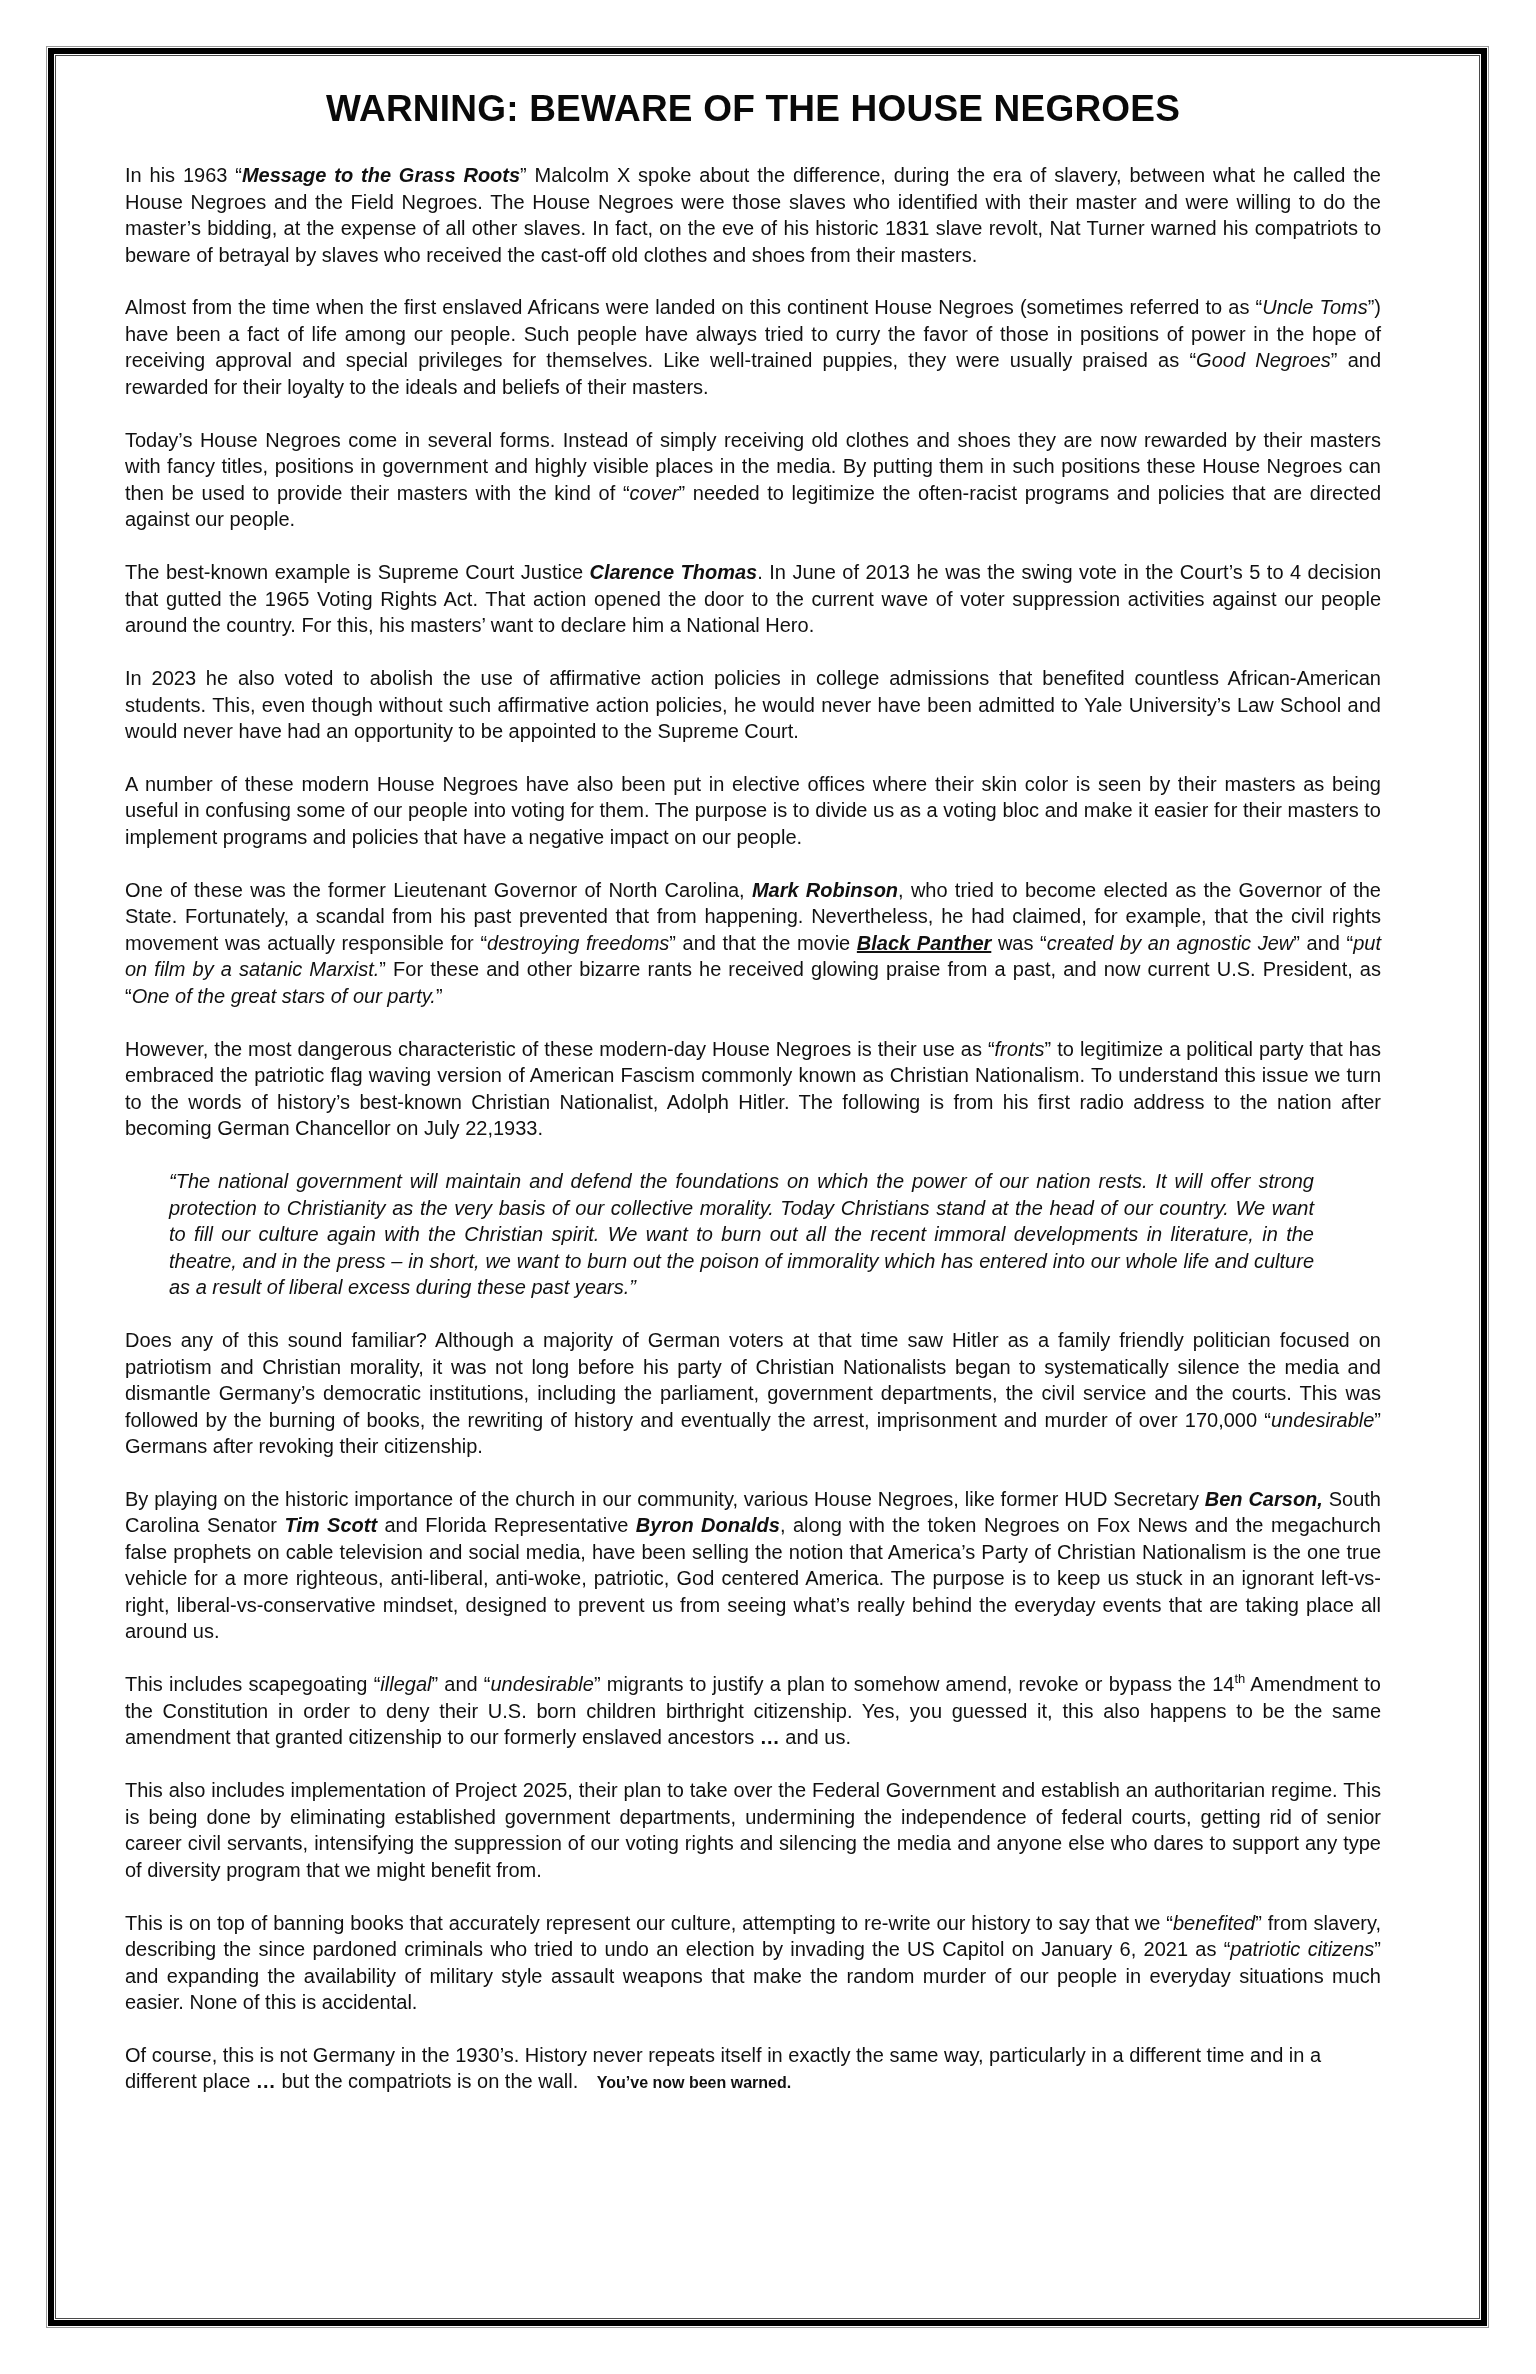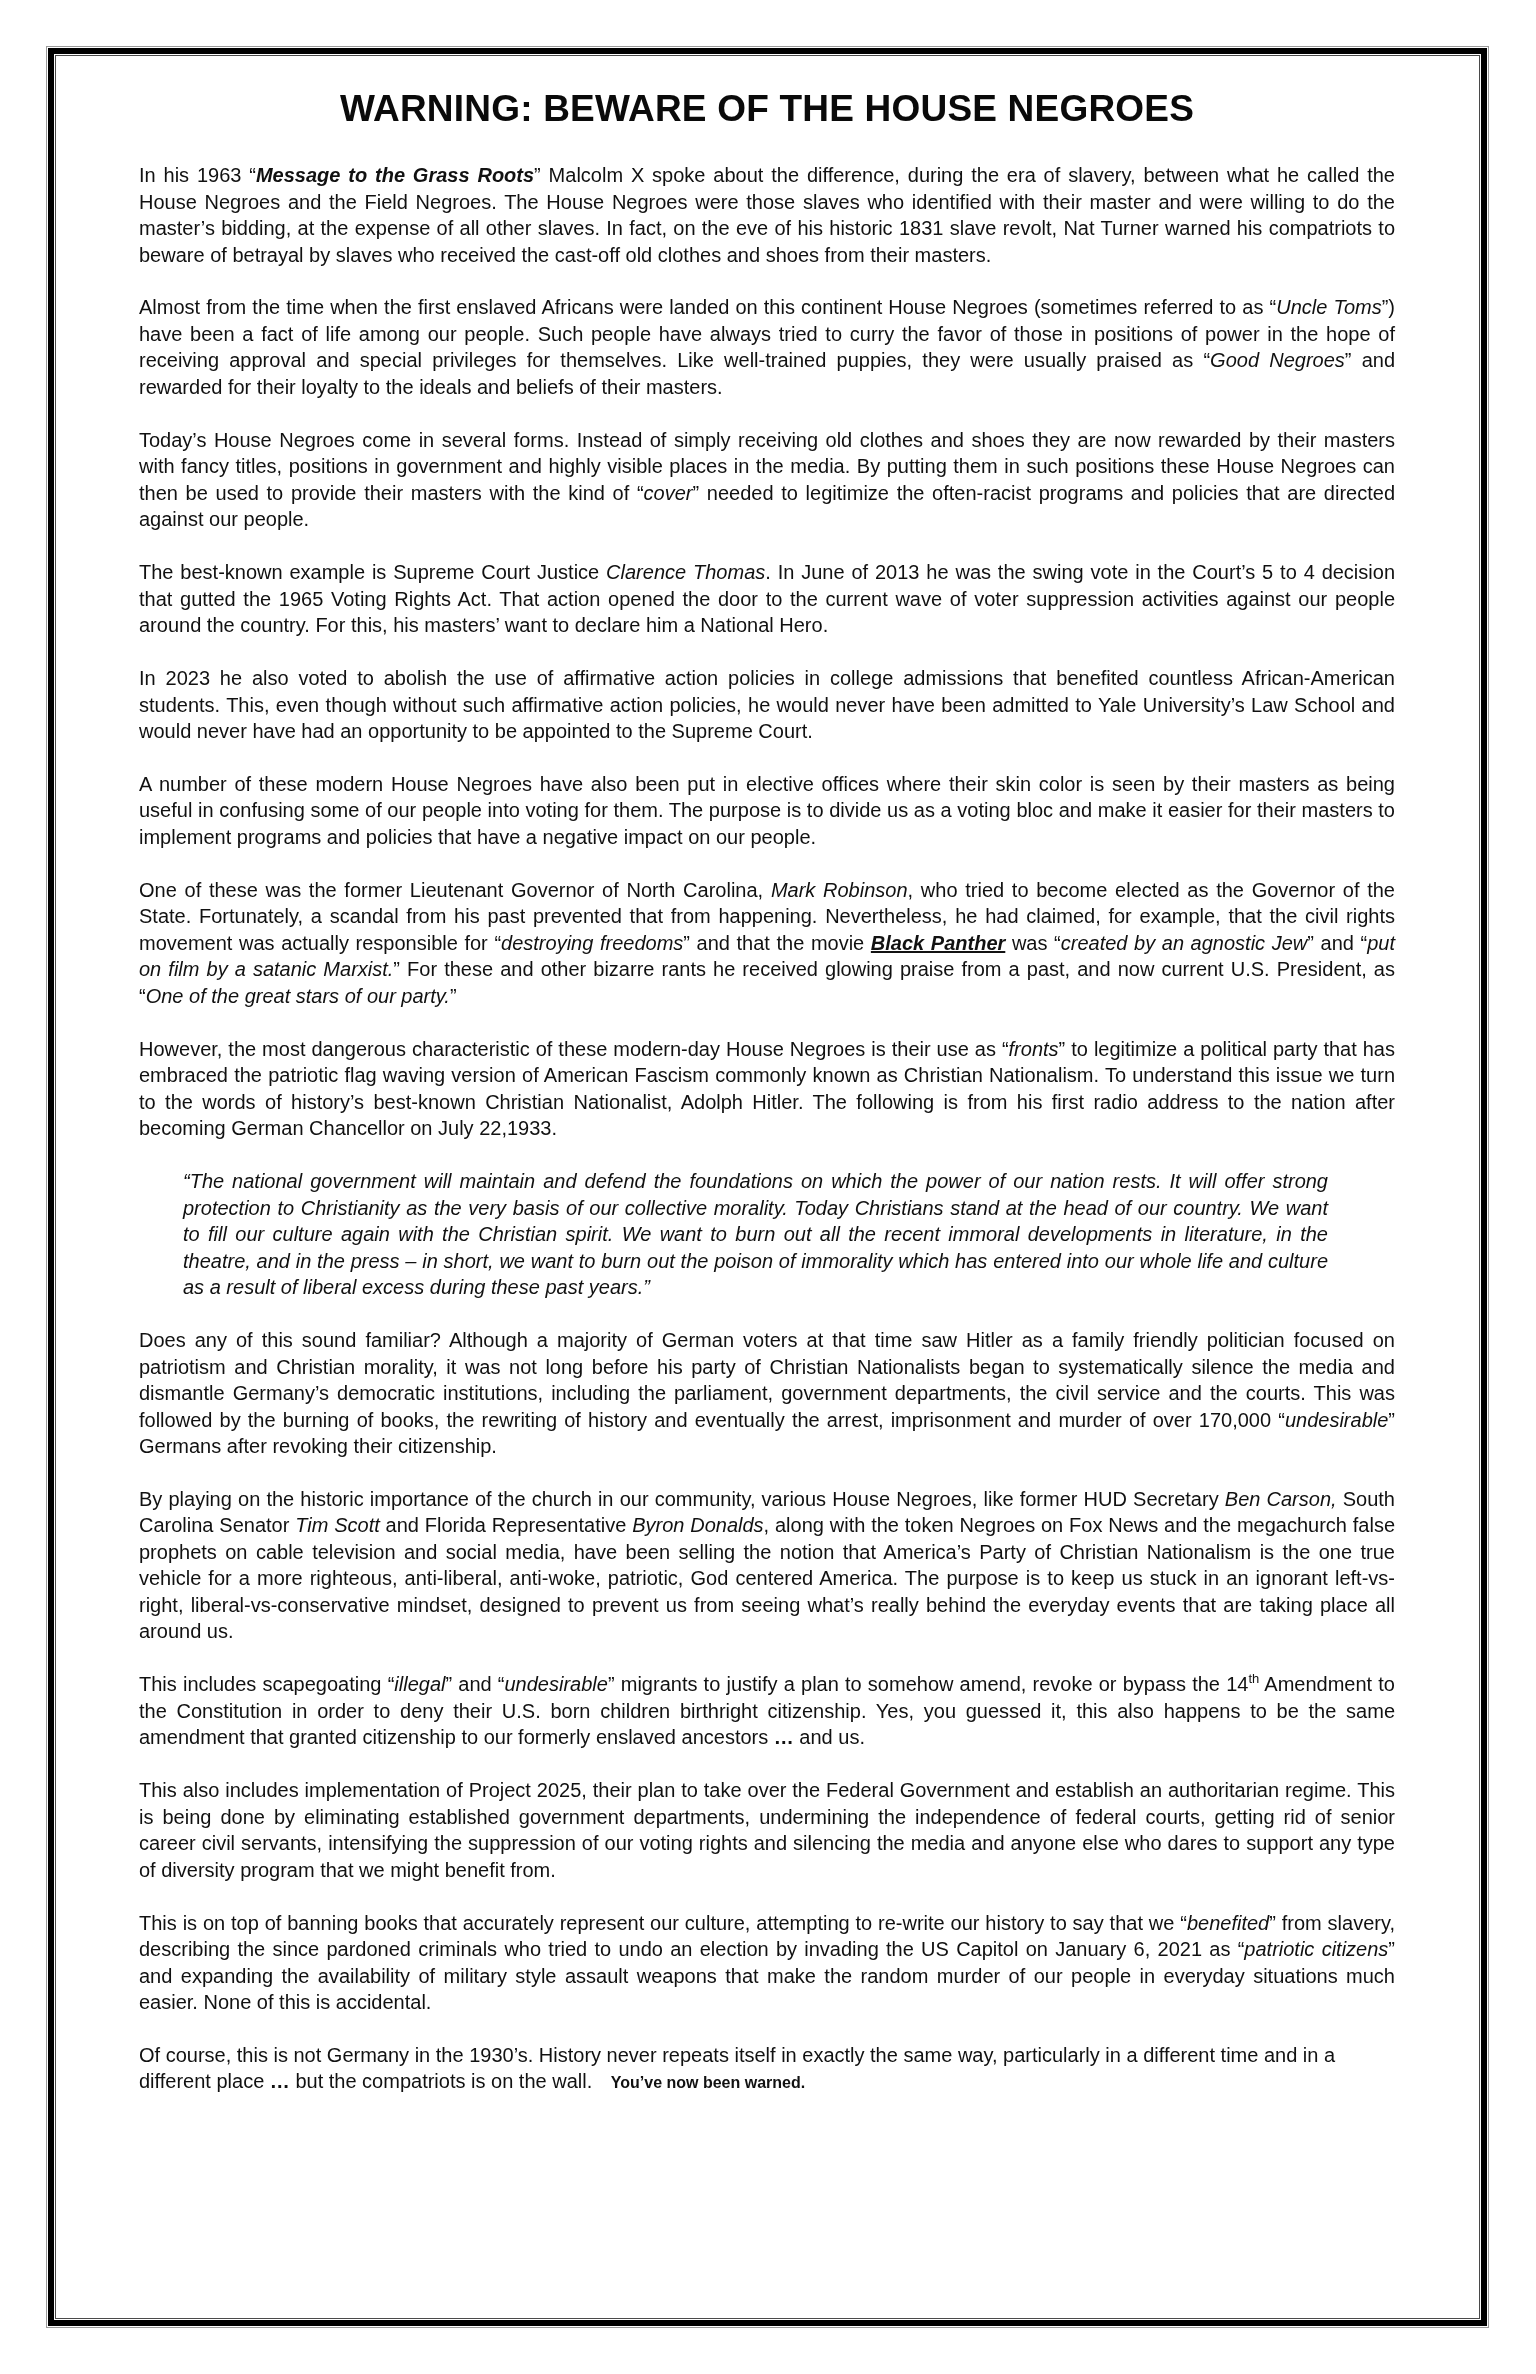--- a/index.html
+++ b/index.html
@@ -4,28 +4,28 @@
 <style>
   html, body { margin: 0; padding: 0; background: #ffffff; }
   body { width: 1536px; height: 2375px; position: relative; overflow: hidden;
          font-family: "Liberation Sans", sans-serif; color: #111111; }
   .frame-outer { position: absolute; left: 46px; top: 46px; width: 1443px; height: 2282px;
                  box-sizing: border-box; border: 1.9px solid #9a9a9a; }
   .frame-thick { position: absolute; left: 0.9px; top: 0.9px; right: 0.9px; bottom: 0.9px;
                  border: 6.5px solid #000000; box-sizing: border-box; }
   .frame-inner { position: absolute; left: 8.3px; top: 8.3px; right: 8.3px; bottom: 8.3px;
                  border: 1.9px solid #4a4a4a; box-sizing: border-box; }
-  .page { position: absolute; left: 139px; top: 88px; width: 1256px; }
+  .page { position: absolute; left: 125px; top: 88px; width: 1256px; }
   .title { font-weight: bold; font-size: 37px; text-align: center; margin: 0 0 32px 0;
            letter-spacing: 0.2px; color: #0a0a0a; }
   .para { font-size: 20px; line-height: 26.5px; text-align: justify; margin: 0 0 26.4px 0; }
   .para.last-left { text-align: left; }
   .quote { font-style: italic; margin: 0 67px 26.4px 44px; }
   .s-i { font-style: italic; }
-  .s-bi { font-style: italic; font-weight: normal; }
+  .s-bi { font-style: italic; font-weight: bold; }
   .s-biu { font-style: italic; font-weight: bold; }
   .s-iu { font-style: italic; text-decoration: underline; font-weight: bold; }
   .s-b { font-weight: bold; }
   .s-sup { font-size: 13px; vertical-align: super; line-height: 0; }
   .s-big { font-weight: bold; font-size: 16px; margin-left: 13px; }
 </style>
 </head>
 <body>
 
 <div class="frame-outer">

